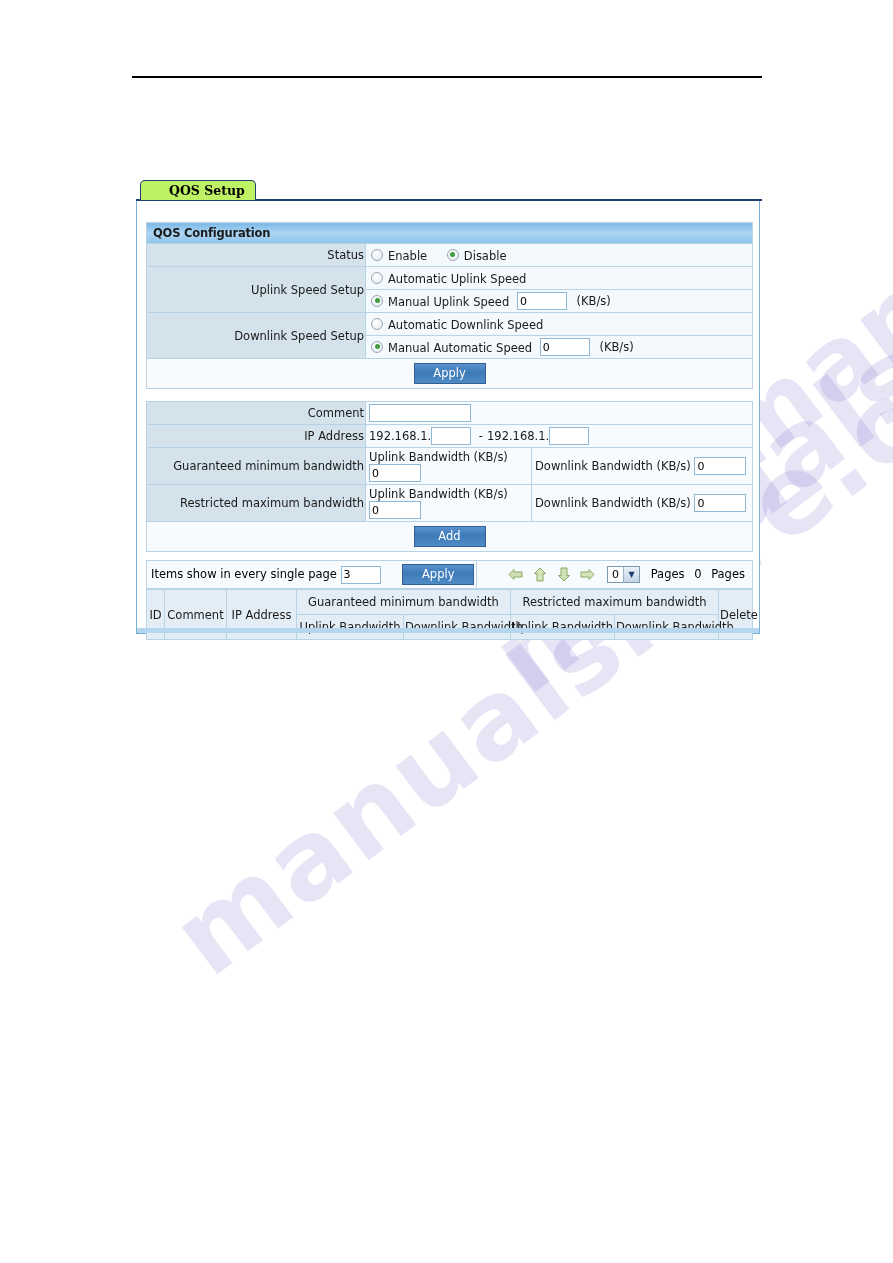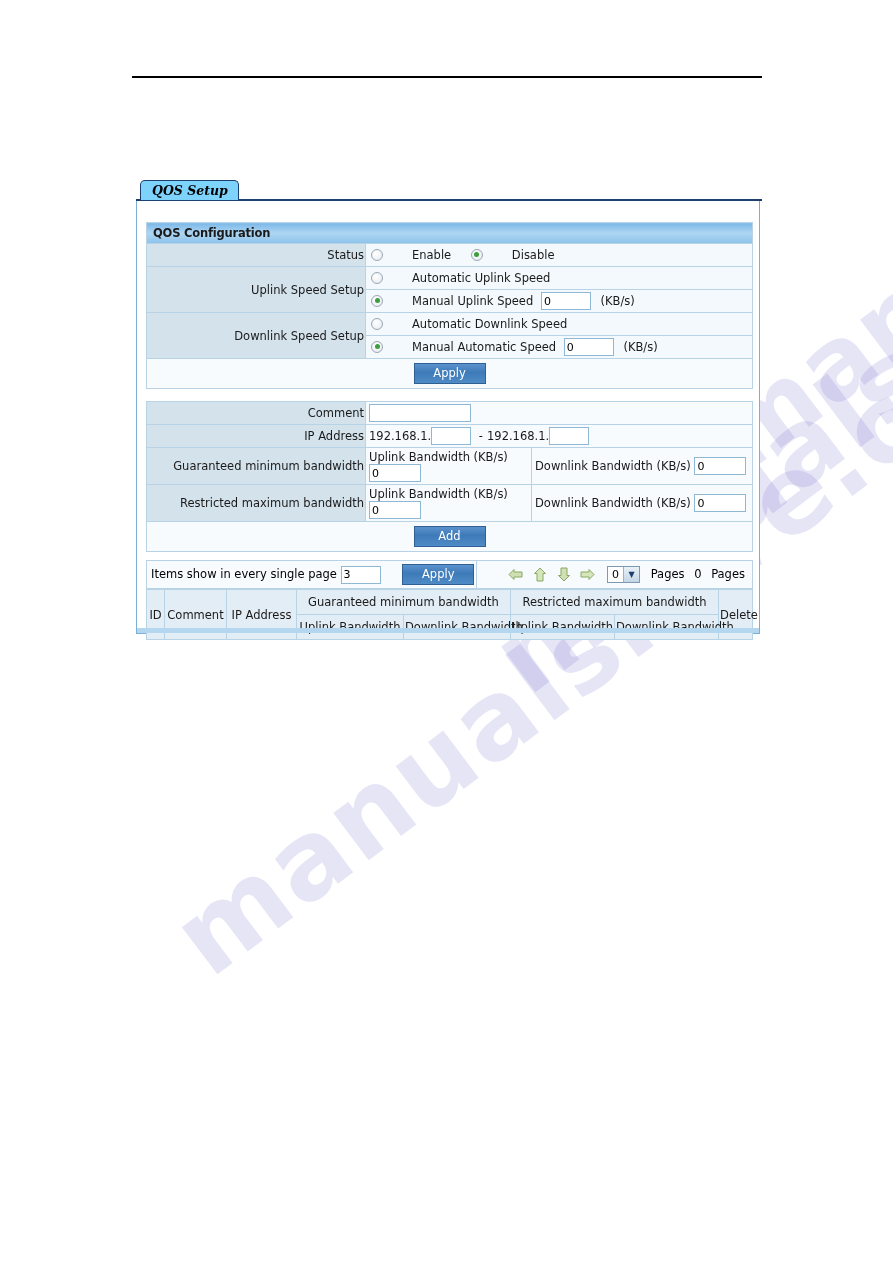--- a/index.html
+++ b/index.html
@@ -65,32 +65,31 @@
     left: 0;
     bottom: 0;
     width: 626px;
     height: 2px;
     background: #1d3f6e;
   }
   .tab {
     position: absolute;
     left: 4px;
     bottom: 1px;
-    padding: 2px 10px 2px 11px;
-    background: #7dd3fc;
+    padding: 2px 10px 2px 28px;
+    background: #bef264;
     border: 1px solid #1d3f6e;
     border-bottom: none;
     border-radius: 5px 5px 0 0;
     font-family: "DejaVu Serif", "Liberation Serif", serif;
     font-weight: bold;
     font-size: 12.5px;
     line-height: 15px;
     color: #000;
     white-space: nowrap;
-    font-style: italic;
   }
 
   
   #panel {
     position: absolute;
     left: 136px;
     top: 201px;
     width: 624px;
     height: 433px;
     background: #ffffff;
@@ -189,21 +188,21 @@
     width: 5px; height: 5px;
     border-radius: 50%;
     background: #3d9e3d;
   }
   .opt {
     display: inline-block;
     vertical-align: middle;
     white-space: nowrap;
     margin-right: 14px;
   }
-  .opt span.t { vertical-align: middle; margin-left: 24px; }
+  .opt span.t { vertical-align: middle; }
   .unit { margin-left: 6px; vertical-align: middle; }
 
   
   .btn {
     display: inline-block;
     background: linear-gradient(to bottom, #5b92cd 0%, #3d7ab8 45%, #4f8cc6 100%);
     border: 1px solid #2f5f93;
     color: #ffffff;
     font-family: "DejaVu Sans", "Liberation Sans", sans-serif;
     font-size: 11.5px;

